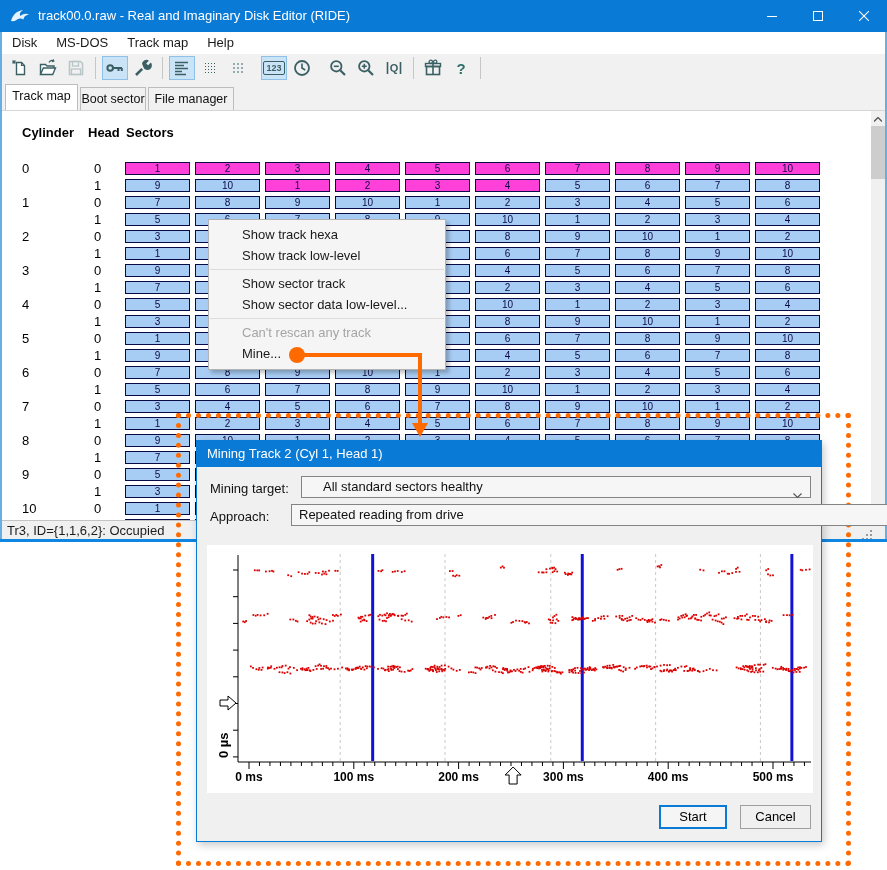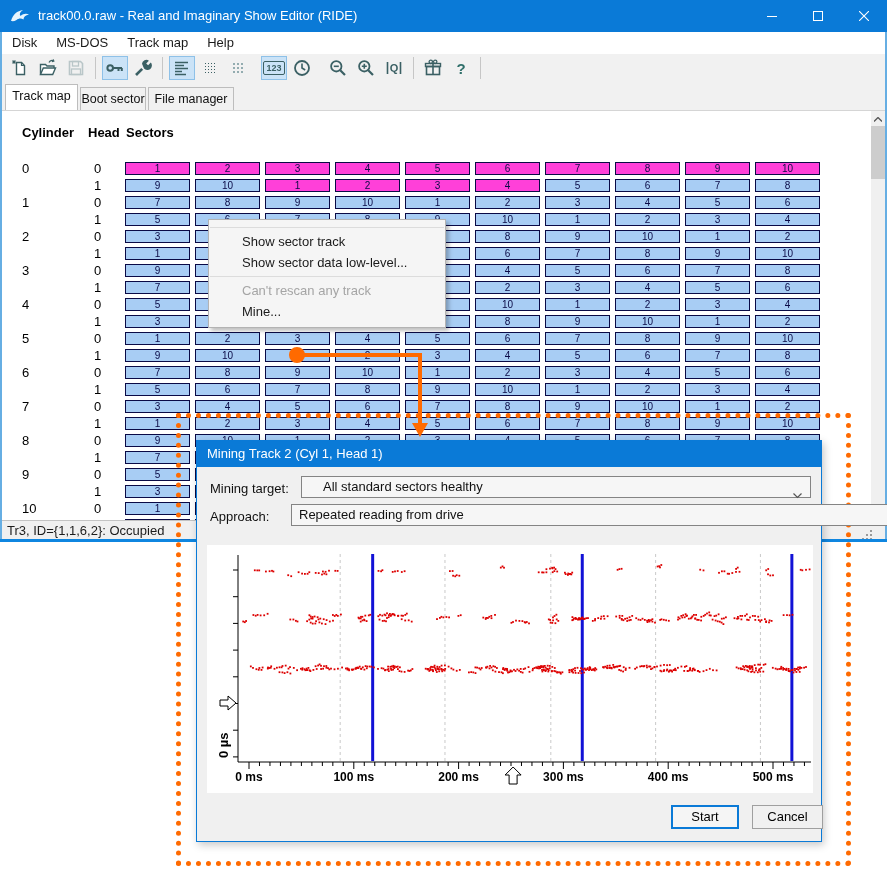--- a/index.html
+++ b/index.html
@@ -61,36 +61,36 @@
   .dotted-rect{left:176px;top:413px;width:675px;height:453px;border:5px dotted #ff6a00;box-sizing:border-box;z-index:25;background:transparent;}
   .annotation{left:0;top:0;width:887px;height:870px;z-index:50;pointer-events:none;}
 
   
   .dialog{left:196px;top:440px;width:626px;height:402px;background:#f0f0f0;border:1px solid #0a7ad7;box-sizing:border-box;z-index:30;box-shadow:2px 3px 8px rgba(0,0,0,.22);}
   .dlg-title{position:absolute;left:-1px;top:-1px;width:626px;height:27px;background:#0a7ad7;color:#fff;font-size:13px;line-height:27px;padding-left:11px;box-sizing:border-box;}
   .dlg-label{position:absolute;font-size:13px;color:#111;}
   .combo{position:absolute;height:22px;background:#f6f6f6;border:1px solid #848484;box-sizing:border-box;font-size:13px;line-height:20px;padding-left:7px;color:#111;}
   .combo .chev{position:absolute;right:8px;top:8px;}
   .chartbox{position:absolute;left:10px;top:104px;width:606px;height:248px;background:#fff;}
-  .btn{position:absolute;top:364px;height:24px;font-size:13px;text-align:center;box-sizing:border-box;margin-left:12px;}
+  .btn{position:absolute;top:364px;height:24px;font-size:13px;text-align:center;box-sizing:border-box;}
   .btn-start{left:462px;width:68px;border:2px solid #0a7ad7;line-height:19px;background:#f5f5f5;}
   .btn-cancel{left:543px;width:71px;border:1px solid #9f9f9f;line-height:21px;background:#f0f0f0;}
 </style>
 </head>
 <body>
 
 <div class="screen">
 
   <div class="abs titlebar">
     <span class="abs app-icon">
       <svg viewBox="0 0 20 20" width="20" height="20">
           <path d="M1 15c2-7 6-10 12-11-3 2-4 4-2.5 6 2.5-2.5 6-3 8.5-1.5-3.5.5-5.5 2.5-5.5 5-2.5-1.5-5-1-7 .5-1.8 1.2-3.8 1.3-5.5 1z" fill="#e8f4fd"></path>
         </svg>
     </span>
-    <span class="abs win-title">track00.0.raw - Real and Imaginary Show Editor (RIDE)</span>
+    <span class="abs win-title">track00.0.raw - Real and Imaginary Disk Editor (RIDE)</span>
     <div class="abs win-btn" style="left:749px;">
       <svg width="10" height="10" viewBox="0 0 10 10">
           <path d="M0 5.5h10" stroke="#fff" stroke-width="1"></path>
         </svg>
     </div>
     <div class="abs win-btn" style="left:795px;">
       <svg width="10" height="10" viewBox="0 0 10 10">
           <rect x="0.5" y="0.5" width="9" height="9" fill="none" stroke="#fff" stroke-width="1"></rect>
         </svg>
     </div>
@@ -534,20 +534,22 @@
           </g>
         </svg>
     </span>
   </div>
 
   <div class="abs win-border-left"></div>
   <div class="abs win-border-right"></div>
   <div class="abs win-border-bottom"></div>
 
   <div class="abs context-menu" id="context-menu">
+      <div class="cm-item">Show track hexa</div>
+      <div class="cm-item">Show track low-level</div>
       <div class="cm-sep"></div>
       <div class="cm-item">Show sector track</div>
       <div class="cm-item">Show sector data low-level...</div>
       <div class="cm-sep"></div>
       <div class="cm-item disabled">Can't rescan any track</div>
       <div class="cm-item">Mine...</div>
     </div>
 
   <div class="abs dotted-rect"></div>
 

